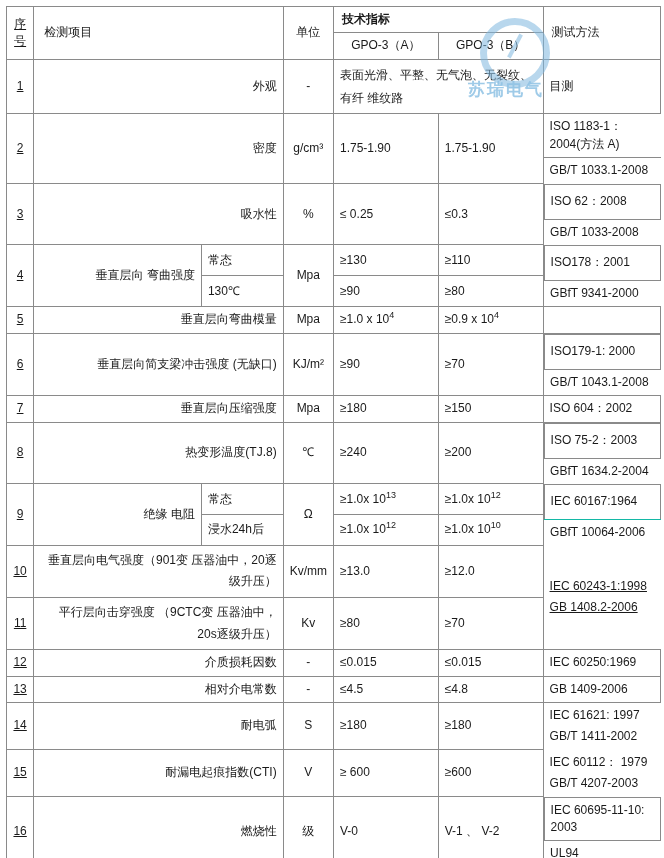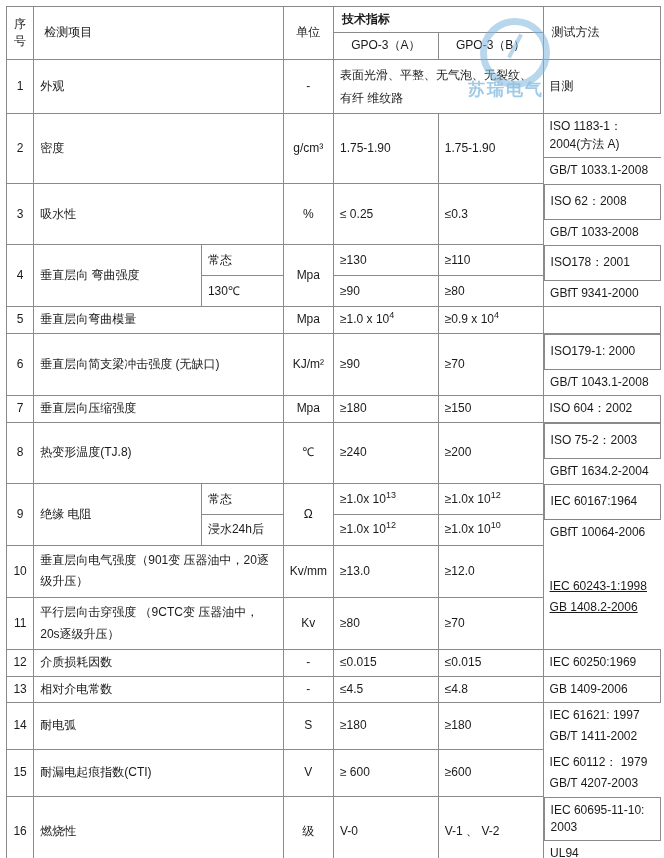--- a/index.html
+++ b/index.html
@@ -31,22 +31,22 @@
   table.spec td, table.spec th {
     border: 1px solid #8a8a8a;
     padding: 4px 6px;
     font-weight: normal;
     font-size: 12px;
     color: #1a1a1a;
     vertical-align: middle;
     line-height: 1.45;
     background: transparent;
   }
-  .c-idx { width: 26px; text-align: center; }
-  .c-item { text-align: left; }
+  .c-idx { width: 26px; text-align: center; text-decoration: underline; }
+  .c-item { text-align: right; }
   .c-sub { width: 78px; }
   .c-unit { width: 48px; text-align: center; }
   .c-a { width: 100px; text-align: left; padding-left: 8px; }
   .c-b { width: 100px; text-align: left; padding-left: 8px; }
   .c-method { width: 112px; text-align: left; }
   .hdr td { text-align: center; }
   .hdr .h-item { text-align: left; padding-left: 10px; }
   .hdr .h-method { text-align: left; padding-left: 8px; }
   .tight { padding-top: 2px; padding-bottom: 2px; }
   sup { font-size: 9px; vertical-align: super; line-height: 0; }

